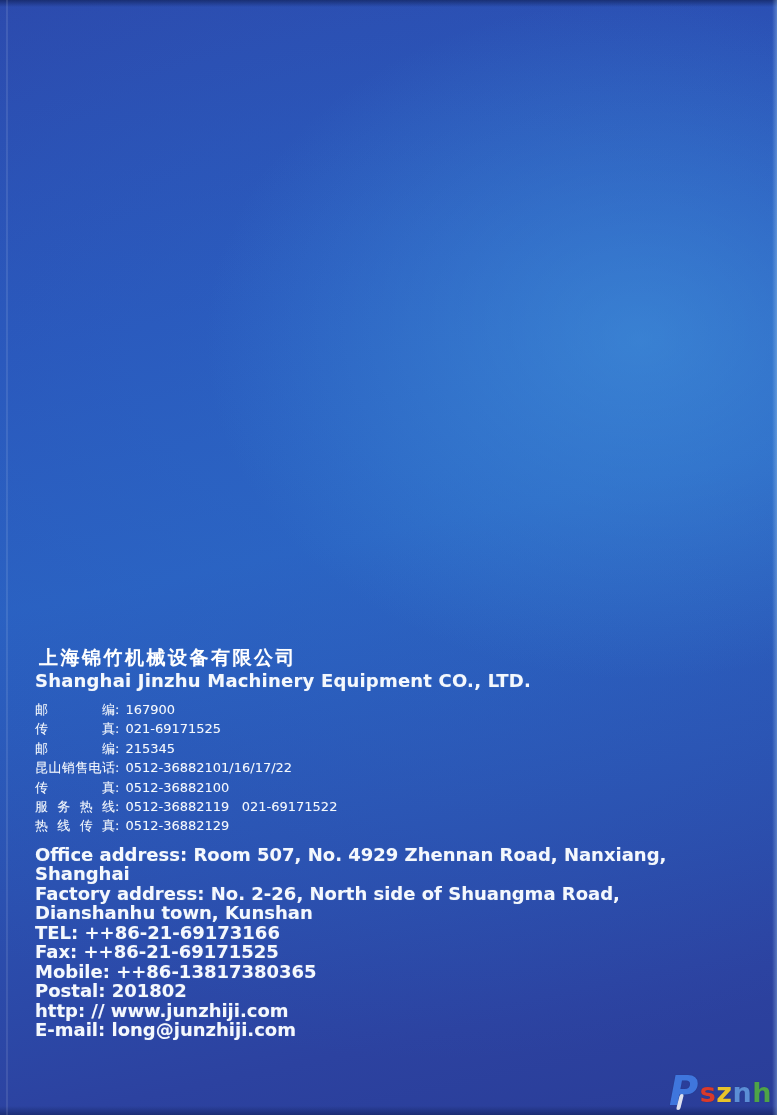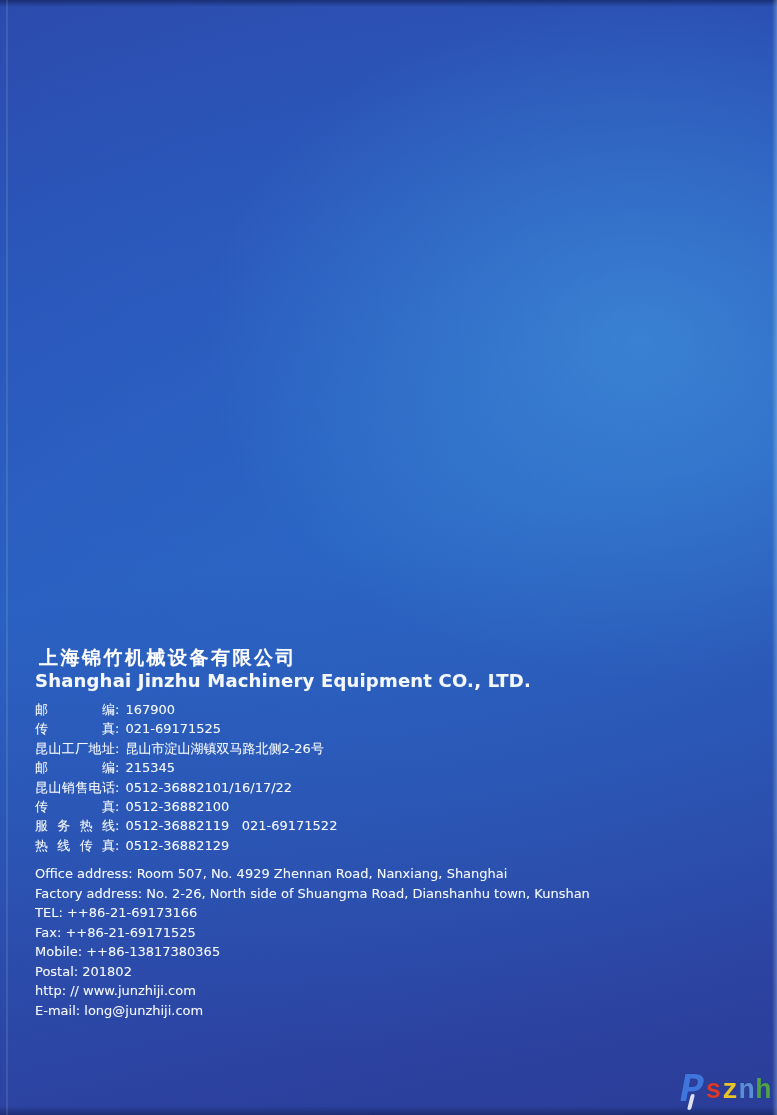--- a/index.html
+++ b/index.html
@@ -52,30 +52,29 @@
   .row { line-height: 19.4px; white-space: nowrap; }
   .lbl {
     display: inline-block;
     width: 80px;
     text-align: justify;
     text-align-last: justify;
     vertical-align: top;
   }
   .colon { display: inline-block; }
   .val { margin-left: 6px; white-space: pre-wrap; }
-  .en-lines { margin-top: 9px; font-size: 13px; }
+  .en-lines { margin-top: 9px; font-size: 18px; font-weight: bold; }
   .en-line { line-height: 19.5px; white-space: pre-wrap; }
 
   .watermark {
     position: absolute;
     right: 5px;
     bottom: 7px;
     line-height: 1;
     white-space: nowrap;
-    font-family: Liberation Mono, monospace;
   }
   .wm {
     font-weight: bold;
     font-size: 27px;
     letter-spacing: 0.5px;
     text-shadow: 0 0 1px rgba(0,0,30,0.25);
   }
   .wm-p {
     font-size: 40px;
     font-style: italic;
@@ -103,21 +102,20 @@
   <div class="edge edge-left"></div>
   <div class="edge edge-right"></div>
 
   <div class="content">
     <h1 class="name-cn">上海锦竹机械设备有限公司</h1>
     <h2 class="name-en">Shanghai Jinzhu Machinery Equipment CO., LTD.</h2>
 
     <div class="cn-rows">
       <div class="row"><span class="lbl">邮 编</span><span class="colon">:</span><span class="val">167900</span></div>
       <div class="row"><span class="lbl">传 真</span><span class="colon">:</span><span class="val">021-69171525</span></div>
-      <div class="row"><span class="lbl">昆山工厂地址</span><span class="colon">:</span><span class="val">昆山市淀山湖镇双马路北侧2-26号</span></div>
       <div class="row"><span class="lbl">邮 编</span><span class="colon">:</span><span class="val">215345</span></div>
       <div class="row"><span class="lbl">昆山销售电话</span><span class="colon">:</span><span class="val">0512-36882101/16/17/22</span></div>
       <div class="row"><span class="lbl">传 真</span><span class="colon">:</span><span class="val">0512-36882100</span></div>
       <div class="row"><span class="lbl">服 务 热 线</span><span class="colon">:</span><span class="val">0512-36882119   021-69171522</span></div>
       <div class="row"><span class="lbl">热 线 传 真</span><span class="colon">:</span><span class="val">0512-36882129</span></div>
     </div>
 
     <div class="en-lines">
       <div class="en-line">Office address: Room 507, No. 4929 Zhennan Road, Nanxiang, Shanghai</div>
       <div class="en-line">Factory address: No. 2-26, North side of Shuangma Road, Dianshanhu town, Kunshan</div>

